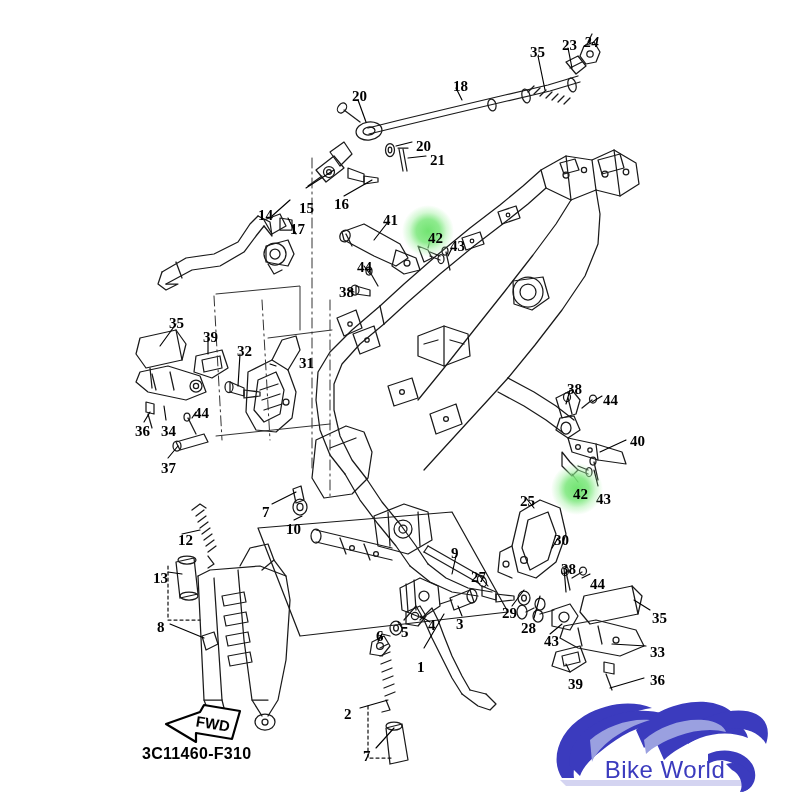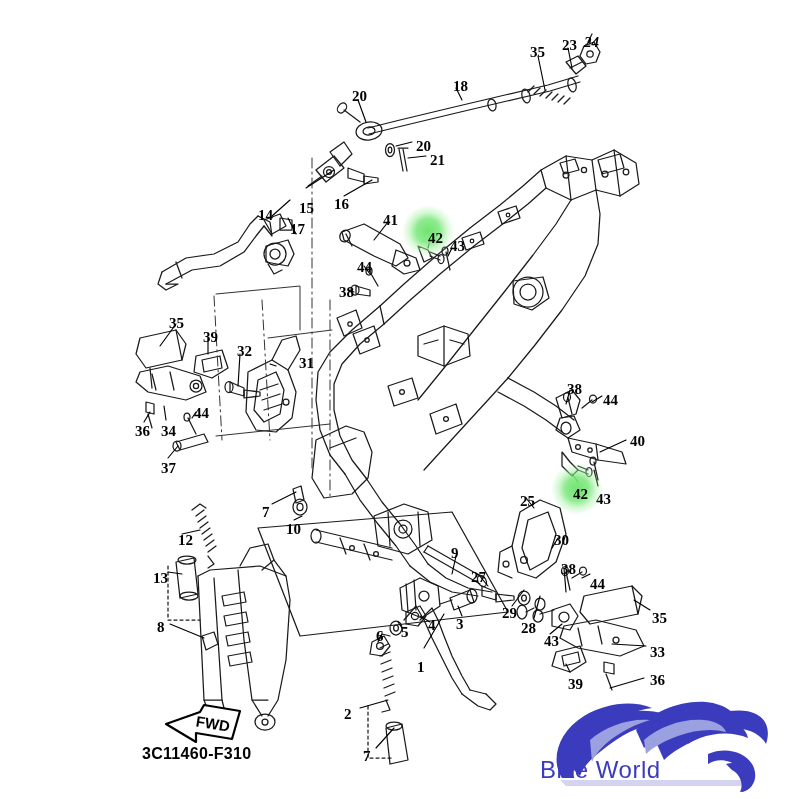--- a/index.html
+++ b/index.html
@@ -6,21 +6,21 @@
   body{width:799px;height:799px;font-family:"Liberation Serif",serif;}
   #stage{position:relative;width:799px;height:799px;background:#ffffff;overflow:hidden;}
   #art{position:absolute;left:0;top:0;width:799px;height:799px;}
   .cal{position:absolute;font-family:"Liberation Serif",serif;font-weight:bold;font-size:15px;color:#000;
        line-height:1;white-space:nowrap;letter-spacing:0px;}
   .cal.hl{color:#000000;z-index:6;}
   .glow{position:absolute;border-radius:50%;z-index:5;pointer-events:none;
         background:radial-gradient(circle closest-side, rgba(106,226,106,.95) 0%, rgba(126,232,126,.88) 45%, rgba(160,240,160,.45) 72%, rgba(190,246,190,0) 100%);}
   #partno{position:absolute;font-family:"Liberation Sans",sans-serif;font-weight:bold;font-size:16px;color:#000;letter-spacing:.3px;}
   #logo{position:absolute;left:540px;top:668px;width:250px;height:128px;}
-  #logotext{position:absolute;left:540px;top:756px;width:250px;text-align:left;
+  #logotext{position:absolute;left:540px;top:756px;width:250px;text-align:center;
             font-family:"Liberation Sans",sans-serif;font-size:24px;color:#3b3bbe;letter-spacing:.5px;}
 </style>
 </head>
 <body>
 
 <div id="stage">
 
   <svg id="art" viewBox="0 0 799 799">
     <g fill="none" stroke="#1a1a1a" stroke-width="1.25" stroke-linejoin="round" stroke-linecap="round">
 

